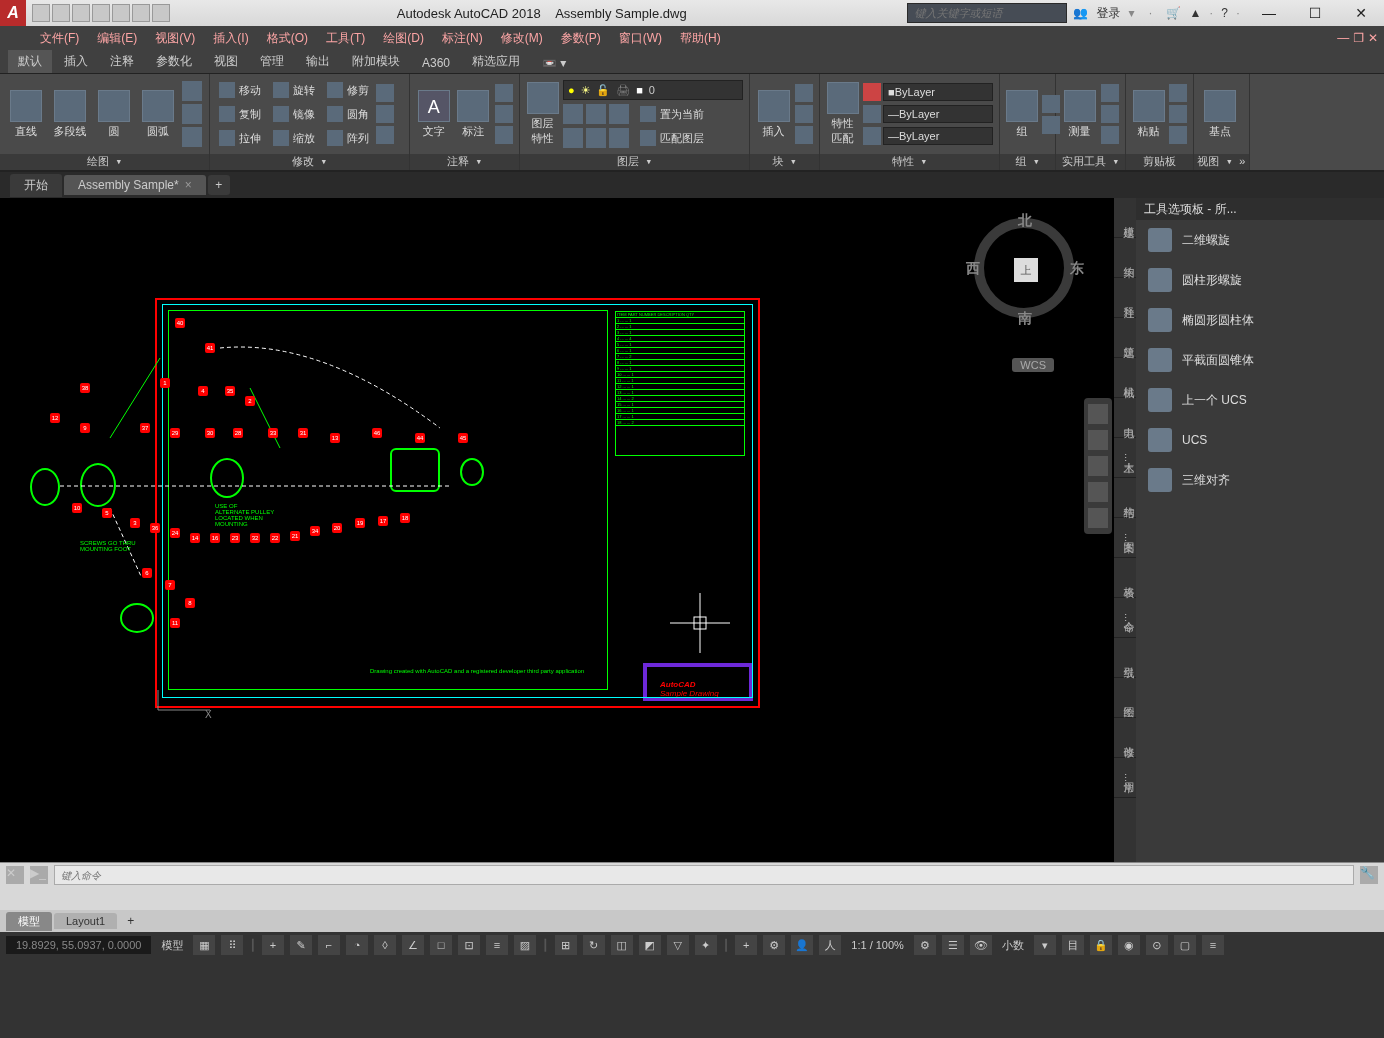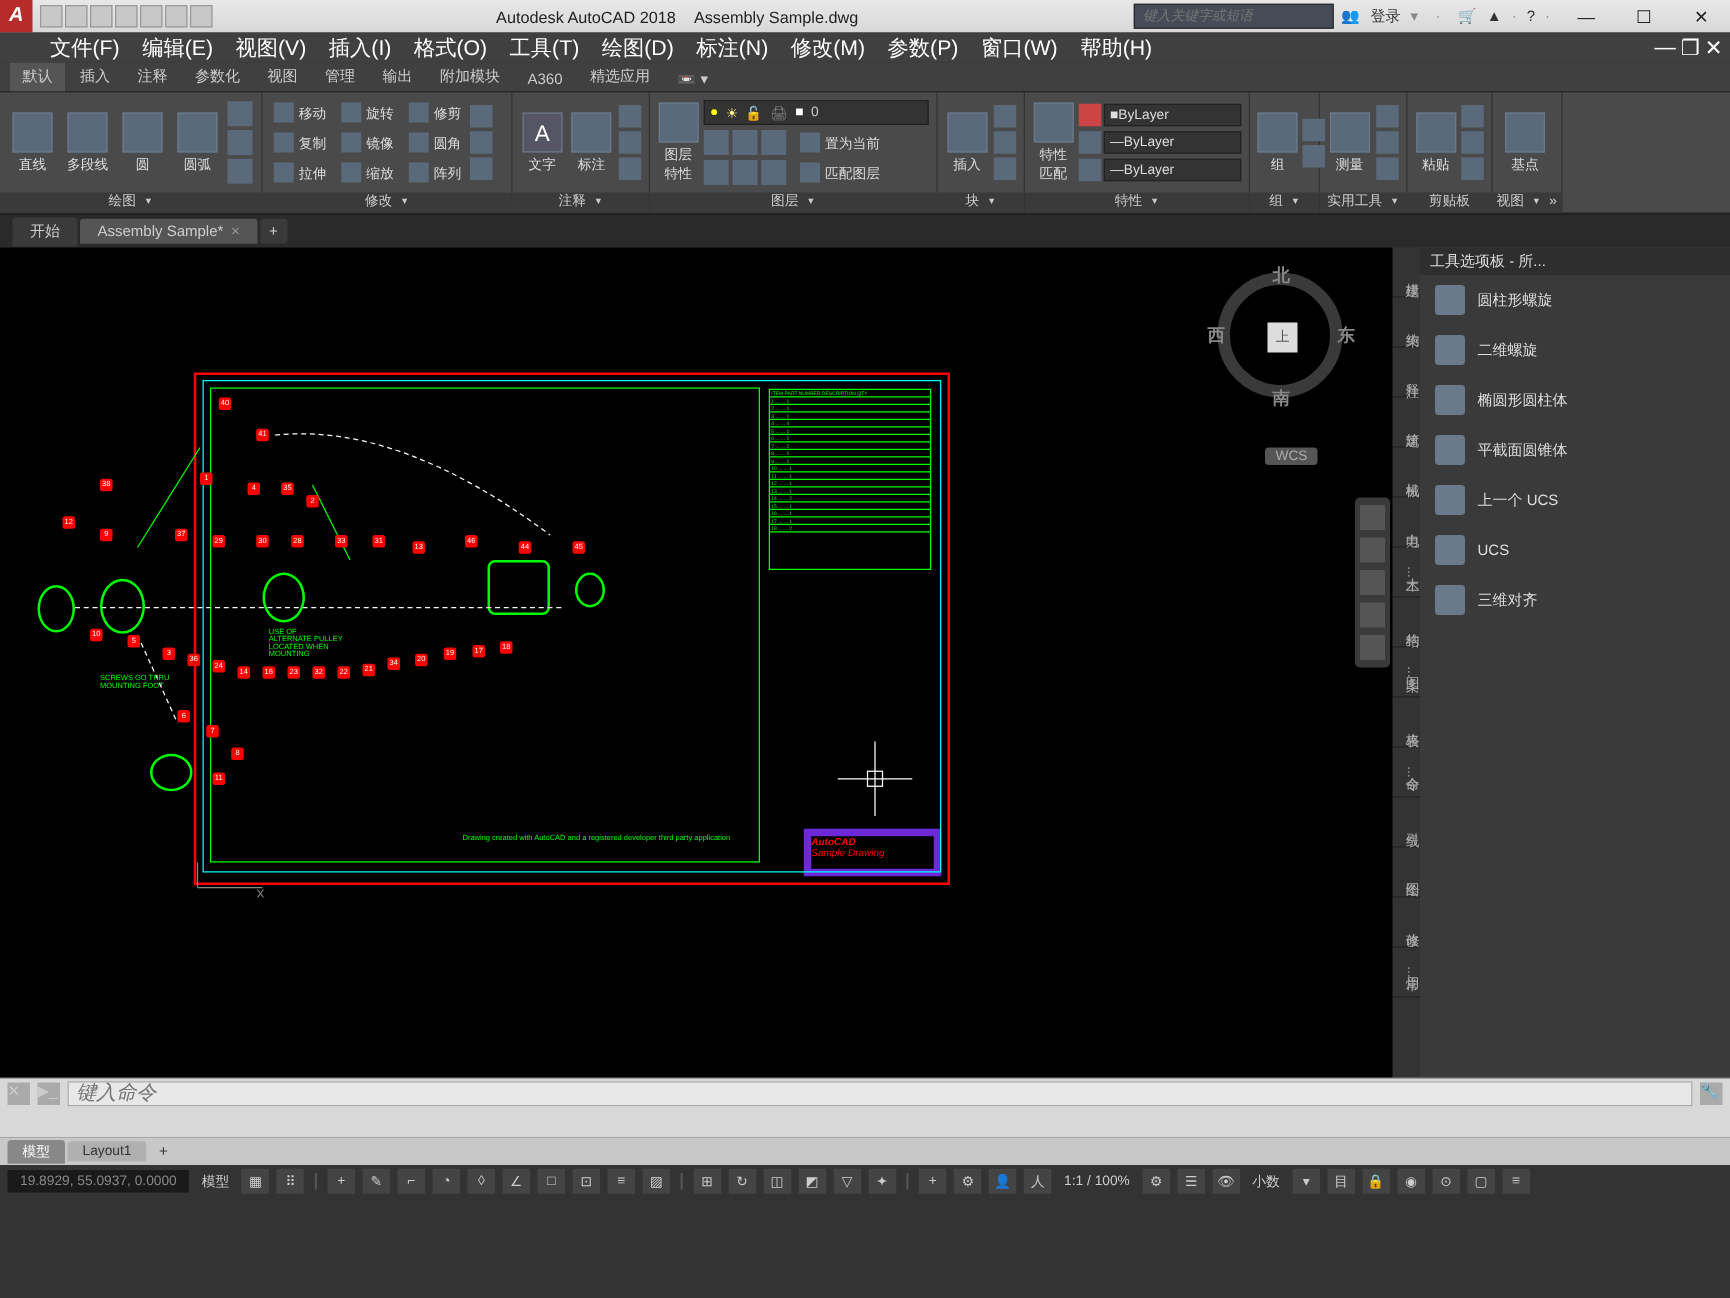--- a/index.html
+++ b/index.html
@@ -9,21 +9,21 @@
 .titlebar { height: 26px; background: linear-gradient(#e8e8e8,#d8d8d8); display: flex; align-items: center; }
 .app-logo { width: 26px; height: 26px; background: #b82b2b; color: #fff; font-size: 16px; font-weight: bold; font-style: italic; display: flex; align-items: center; justify-content: center; }
 .qat { display: flex; gap: 2px; padding: 0 6px; }
 .qat-btn { width: 18px; height: 18px; background: #c8c8c8; border: 1px solid #999; }
 .title-text { flex: 1; text-align: center; color: #222; font-size: 13px; }
 .title-search { width: 160px; height: 20px; background: #464c55; color: #888; padding: 0 6px; font-size: 11px; font-style: italic; border: 1px solid #2a2a2a; }
 .title-right { display: flex; align-items: center; gap: 8px; padding: 0 6px; color: #333; }
 .win-btn { width: 46px; height: 26px; display: flex; align-items: center; justify-content: center; color: #222; font-size: 14px; }
 
 
-.menubar { height: 24px; background: #404040; display: flex; align-items: center; padding: 0 40px; gap: 18px; color: #ffffff; font-size: 17px; position: relative; }
+.menubar { height: 24px; background: #404040; display: flex; align-items: center; padding: 0 40px; gap: 18px; color: #fca5a5; font-size: 12px; position: relative; }
 .menubar .item { cursor: default; }
 .menu-ctrl { position: absolute; right: 6px; display: flex; gap: 4px; }
 
 
 .ribbon-tabs { height: 24px; background: #404040; display: flex; align-items: flex-end; padding: 0 8px; gap: 2px; border-bottom: 1px solid #222; }
 .rtab { padding: 3px 10px; color: #ccc; font-size: 12px; cursor: default; }
 .rtab.active { background: #555; }
 
 
 .ribbon { height: 98px; background: #4a4a4a; display: flex; border-bottom: 2px solid #222; }
@@ -45,21 +45,21 @@
 .ftab { padding: 3px 14px; background: #3a3a3a; color: #ccc; font-size: 12px; border-radius: 3px 3px 0 0; display: flex; align-items: center; gap: 6px; }
 .ftab.active { background: #555; }
 .ftab-add { width: 22px; height: 20px; background: #3a3a3a; text-align: center; line-height: 20px; border-radius: 3px; }
 
 
 .mainrow { display: flex; height: 664px; }
 .canvas { flex: 1; background: #000; position: relative; }
 .drawing-border { position: absolute; left: 155px; top: 100px; width: 605px; height: 410px; border: 2px solid #f00; }
 .drawing-border2 { position: absolute; left: 162px; top: 106px; width: 591px; height: 394px; border: 1px solid #0ff; }
 .drawing-border3 { position: absolute; left: 168px; top: 112px; width: 440px; height: 380px; border: 1px solid #0f0; }
-.title-block { position: absolute; right: 5px; bottom: 5px; width: 110px; height: 38px; border: 6px solid #6d28d9; color: #f00; font-size: 8px; padding: 0; font-style: italic; }
+.title-block { position: absolute; right: 5px; bottom: 5px; width: 110px; height: 38px; border: 4px solid #6d28d9; color: #f00; font-size: 8px; padding: 13px; font-style: italic; }
 .parts-table { position: absolute; right: 10px; top: 12px; width: 130px; height: 145px; border: 1px solid #0f0; font-size: 4px; color: #0f0; }
 .parts-table div { border-bottom: 1px solid #0f0; padding: 0 1px; white-space: nowrap; overflow: hidden; }
 .exploded { position: absolute; left: 20px; top: 110px; width: 430px; height: 270px; }
 .part-ico { position: absolute; width: 28px; height: 22px; border: 2px solid #0f0; border-radius: 50%; }
 .balloon { position: absolute; width: 10px; height: 10px; background: #f00; color: #fff; font-size: 6px; text-align: center; line-height: 10px; border-radius: 2px; }
 .note-text { position: absolute; color: #0f0; font-size: 6px; }
 .viewcube { position: absolute; right: 40px; top: 20px; width: 100px; height: 100px; }
 .vc-ring { width: 100px; height: 100px; border: 10px solid #3a3a3a; border-radius: 50%; position: relative; }
 .vc-face { position: absolute; left: 30px; top: 30px; width: 24px; height: 24px; background: #ddd; color: #555; font-size: 11px; text-align: center; line-height: 24px; }
 .vc-dir { position: absolute; color: #888; font-size: 14px; font-weight: bold; }
@@ -75,21 +75,21 @@
 .tool-palette { width: 248px; background: #3a3a3a; display: flex; flex-direction: column; }
 .tp-title { height: 22px; background: #2e2e2e; color: #ddd; padding: 3px 8px; font-size: 12px; }
 .tp-item { display: flex; align-items: center; gap: 10px; padding: 8px 12px; color: #ddd; font-size: 12px; }
 .tp-item .ti-ico { width: 24px; height: 24px; background: #6a7a8a; border-radius: 3px; }
 
 
 .cmdarea { height: 48px; background: #d8d8d8; border-top: 1px solid #888; }
 .cmd-hist { height: 18px; padding: 2px 8px; color: #333; font-size: 12px; }
 .cmd-line { height: 24px; display: flex; align-items: center; padding: 0 6px; gap: 6px; }
 .cmd-icon { width: 18px; height: 18px; background: #aaa; }
-.cmd-input { flex: 1; height: 20px; background: #e8e8e8; border: 1px solid #aaa; color: #888; font-style: italic; padding: 0 6px; font-size: 16px; }
+.cmd-input { flex: 1; height: 20px; background: #e8e8e8; border: 1px solid #aaa; color: #888; font-style: italic; padding: 0 6px; font-size: 10px; }
 .cmd-spanner { width: 18px; height: 18px; background: #aaa; }
 
 
 .layout-tabs { height: 22px; background: #c8c8c8; display: flex; align-items: center; padding: 0 6px; gap: 2px; }
 .ltab { padding: 2px 12px; background: #888; color: #fff; font-size: 11px; border-radius: 3px 3px 0 0; }
 .ltab.inactive { background: #b0b0b0; color: #333; }
 .ltab-add { padding: 2px 8px; color: #333; }
 
 
 .statusbar { height: 26px; background: #333; display: flex; align-items: center; padding: 0 6px; gap: 6px; color: #ccc; font-size: 11px; }
@@ -562,25 +562,25 @@
     <div class="sptab">引线</div>
     <div class="sptab">绘图</div>
     <div class="sptab">修改</div>
     <div class="sptab">常用...</div>
   </div>
 
   <div class="tool-palette">
     <div class="tp-title">工具选项板 - 所...</div>
     <div class="tp-item">
         <div class="ti-ico"></div>
-        <span>圆柱形螺旋</span>
+        <span>二维螺旋</span>
       </div>
     <div class="tp-item">
         <div class="ti-ico"></div>
-        <span>二维螺旋</span>
+        <span>圆柱形螺旋</span>
       </div>
     <div class="tp-item">
         <div class="ti-ico"></div>
         <span>椭圆形圆柱体</span>
       </div>
     <div class="tp-item">
         <div class="ti-ico"></div>
         <span>平截面圆锥体</span>
       </div>
     <div class="tp-item">

